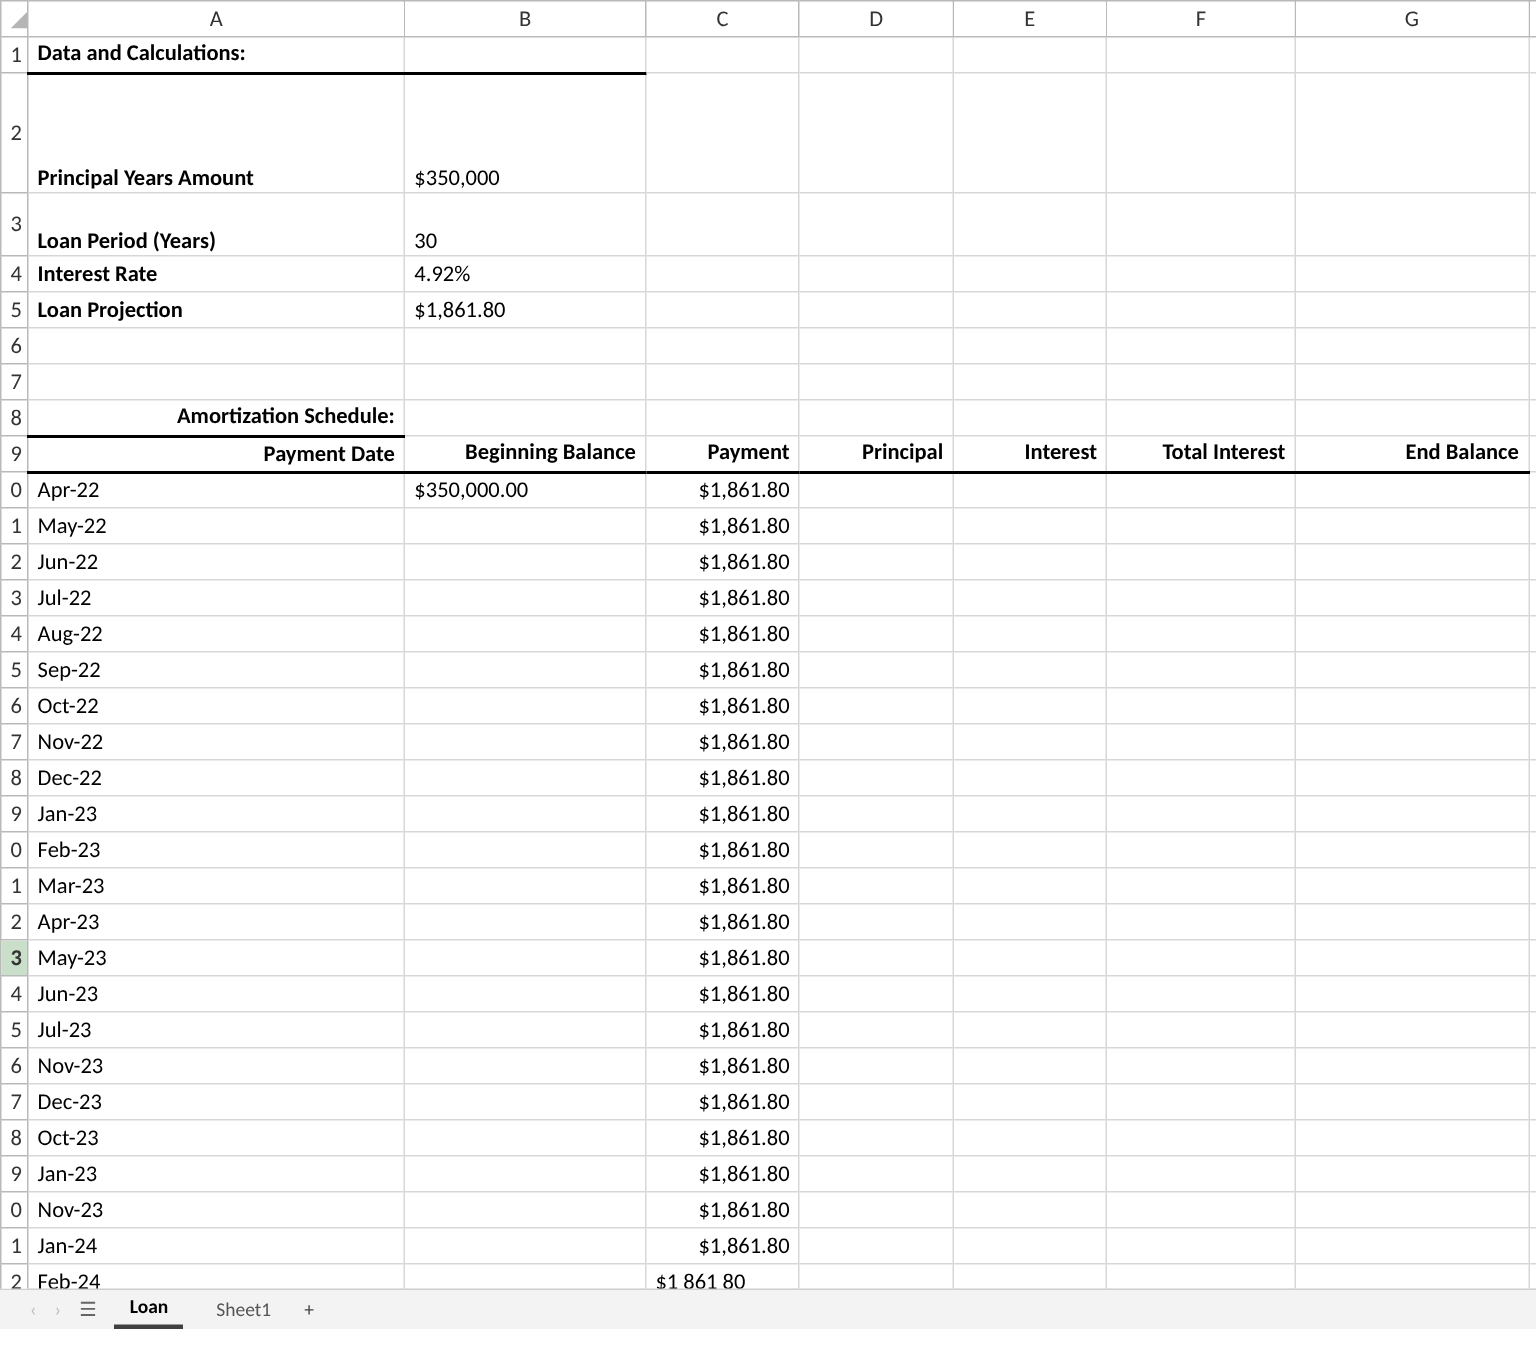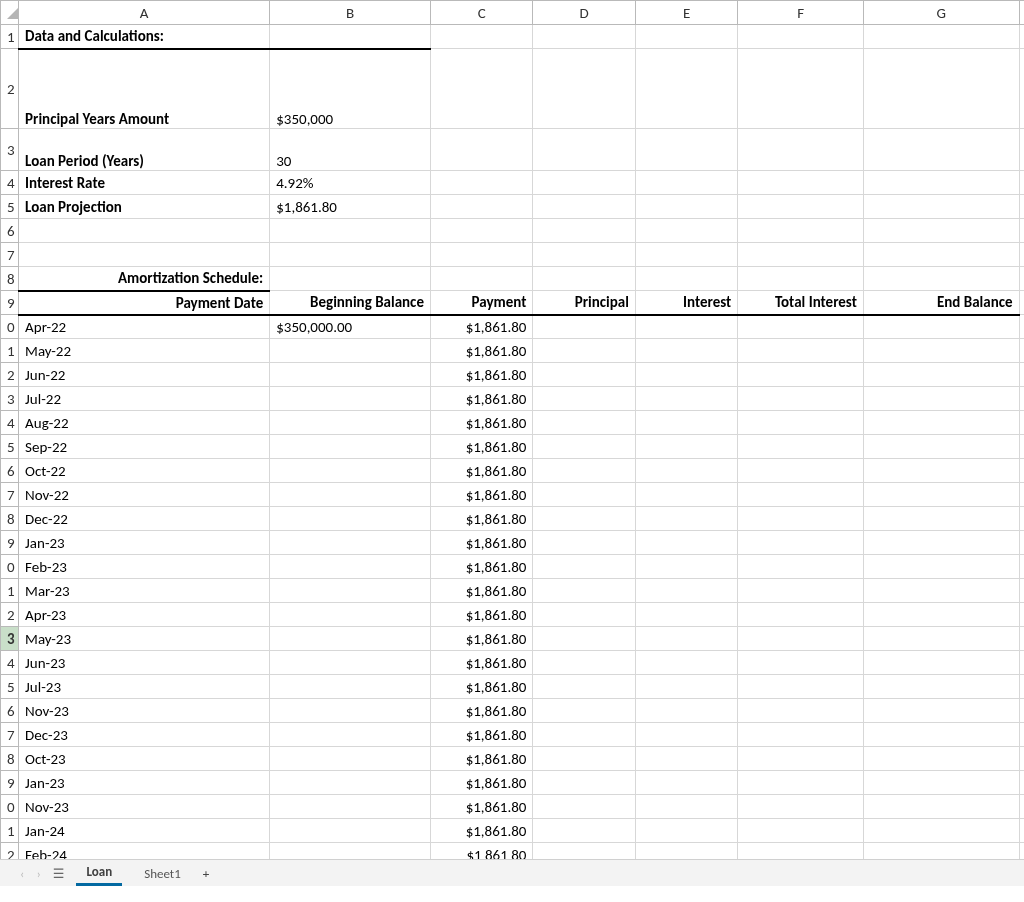--- a/index.html
+++ b/index.html
@@ -96,22 +96,22 @@
   .tabbar .menu-icon {
     color: #666;
     cursor: pointer;
   }
   .tab {
     padding: 4px 10px;
     cursor: pointer;
   }
   .tab.active {
     font-weight: 700;
-    color: #404040;
-    border-bottom: 3px solid #0369a1;
+    color: #000000;
+    border-bottom: 3px solid #404040;
   }
   .tab-add {
     cursor: pointer;
     color: #444;
   }
   .statusbar {
     height: 16px;
     background: #fff;
     font-size: 11px;
     color: #444;
@@ -493,21 +493,21 @@
             <td></td>
             <td></td>
             <td></td>
             <td></td>
             <td></td>
           </tr>
           <tr>
             <th class="rowhdr">2</th>
             <td class="rnum">Feb-24</td>
             <td class="rnum"></td>
-            <td class="lnum" style="text-align: right;">$1 861 80</td>
+            <td class="lnum" style="">$1 861 80</td>
             <td></td>
             <td></td>
             <td></td>
             <td></td>
             <td></td>
           </tr>
         </tbody>
 
     </table>
   </div>

